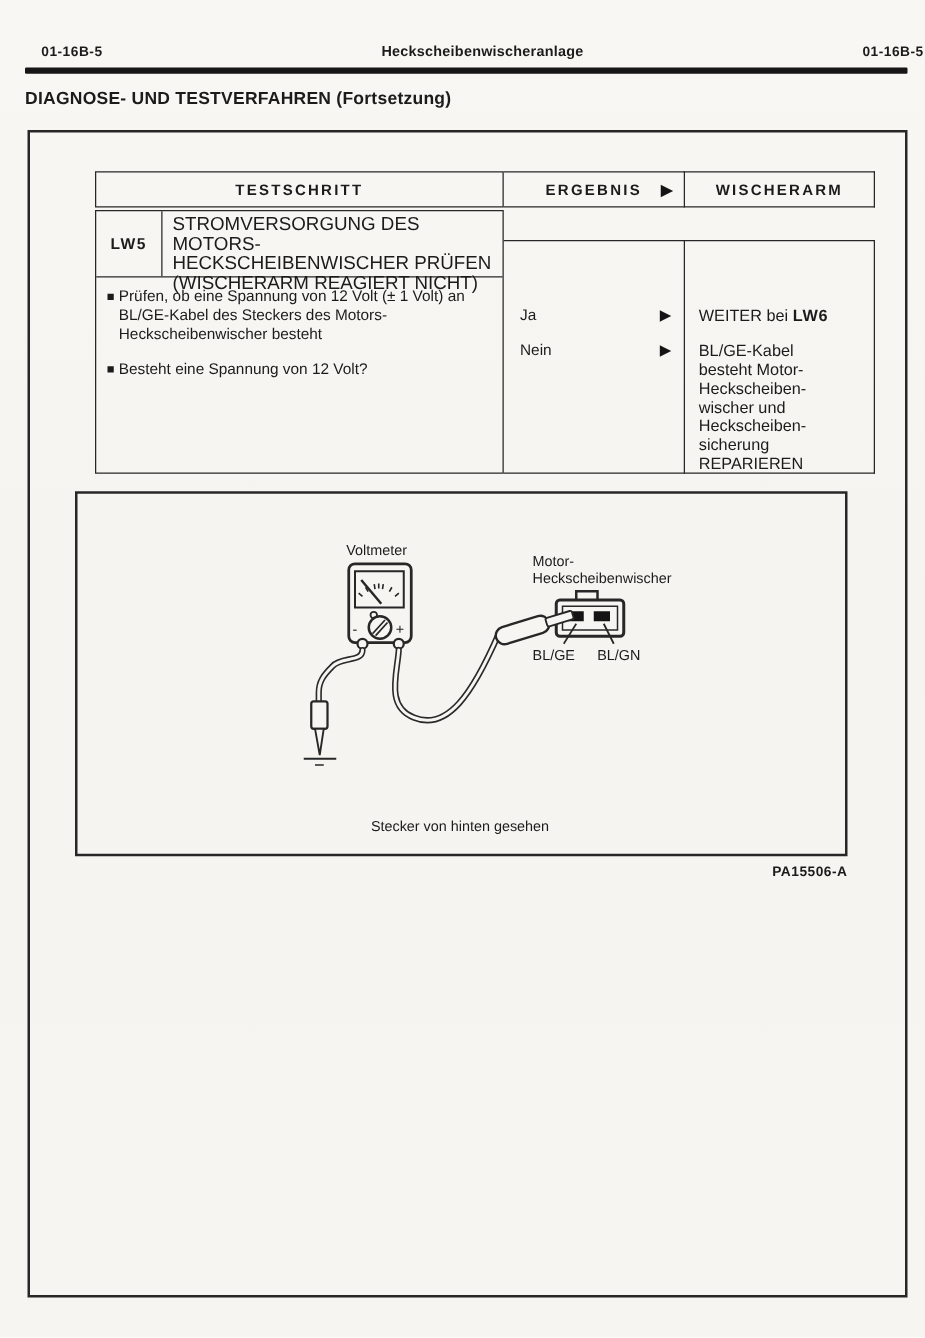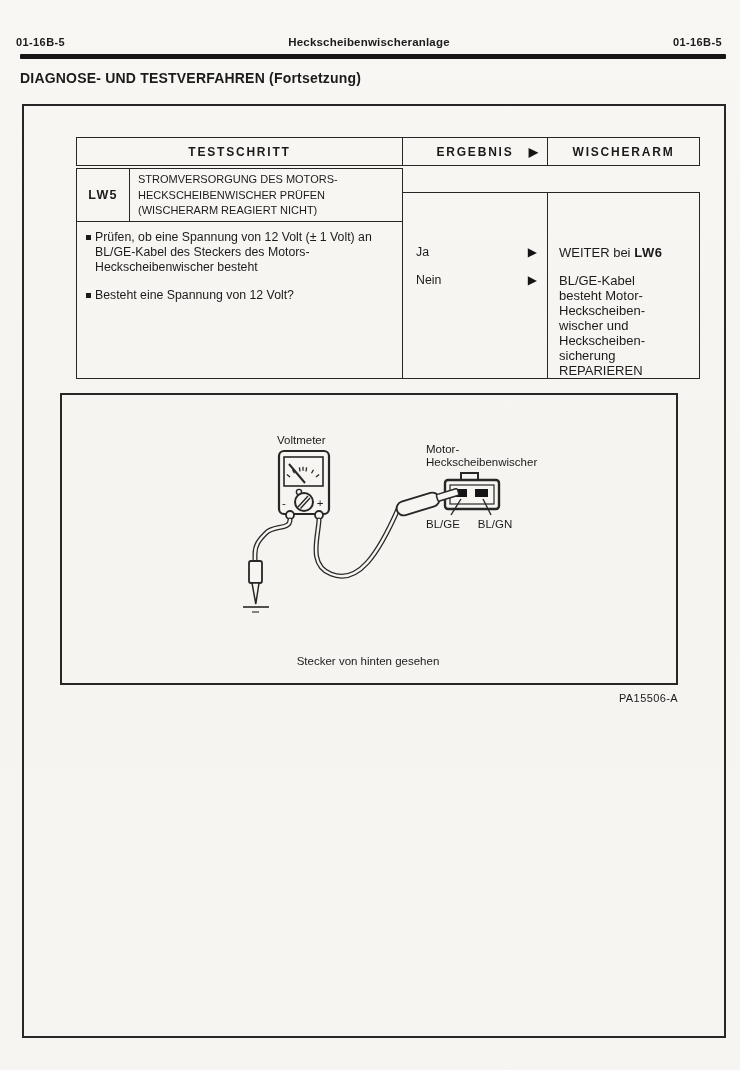--- a/index.html
+++ b/index.html
@@ -2,56 +2,56 @@
 <html><head>
 <meta charset="utf-8">
 <style>
   html,body{margin:0;padding:0;}
   .page{
     position:relative;width:740px;height:1070px;overflow:hidden;
     background:linear-gradient(180deg,#f8f7f4 0%,#f5f4f1 45%,#f6f5f1 100%);
     font-family:"Liberation Sans",sans-serif;color:#1b1b1b;
   }
   
-  .hdr-row{position:absolute;left:16px;top:36px;width:706px;display:flex;justify-content:space-between;align-items:flex-end;}
+  .hdr-row{position:absolute;left:33px;top:36px;width:706px;display:flex;justify-content:space-between;align-items:flex-end;}
   .hdr-code{font-size:11px;font-weight:bold;letter-spacing:.4px;}
   .hdr-title{font-size:11.5px;font-weight:bold;letter-spacing:.2px;}
   .hdr-rule{position:absolute;left:20px;top:54px;width:706px;height:5px;background:#161616;border-radius:1px;}
   .section-title{position:absolute;left:20px;top:70px;font-size:14px;font-weight:bold;letter-spacing:.2px;}
   
   .outer-box{position:absolute;left:22px;top:104px;width:700px;height:930px;border:2px solid #272727;}
   
   .dtable{position:absolute;left:56px;top:137px;width:624px;padding-left:20px;}
   .thead{display:grid;grid-template-columns:327px 145px 152px;}
   .th{border:1.8px solid #272727;height:27px;display:flex;align-items:center;justify-content:center;
       font-weight:bold;font-size:12px;letter-spacing:1.8px;position:relative;}
   .th.mid,.th.right{border-left:none;}
   .th .arrow{position:absolute;right:9px;top:50%;transform:translateY(-52%);letter-spacing:0;}
   .arrow{font-size:12px;line-height:1;color:#141414;}
   .tbody{display:grid;grid-template-columns:327px 145px 152px;margin-top:2px;height:192px;}
   .tcell{border:1.8px solid #272727;}
   .tcell.mid,.tcell.right{border-left:none;margin-top:24px;}
   .lw-head{display:flex;border-bottom:1.8px solid #272727;height:52px;}
   .lw-code{width:52px;border-right:1.8px solid #272727;display:flex;align-items:center;justify-content:center;
            font-weight:bold;font-size:12.5px;letter-spacing:1.2px;}
-  .lw-title{flex:1;padding:3px 4px 0 8px;font-size:11px;line-height:15.5px;}
+  .lw-title{flex:1;padding:3px 4px 0 8px;font-size:15px;line-height:15.5px;}
   .bullets{padding:8px 10px 0 9px;}
   .bullet{display:flex;gap:4px;margin-bottom:13px;font-size:12.3px;line-height:15px;}
   .sq{flex:0 0 auto;width:5px;height:5px;background:#1b1b1b;margin-top:5px;}
   .res-cell{padding:0 10px 0 13px;font-size:12.3px;}
   .res-row{display:flex;justify-content:space-between;align-items:center;}
   .res-row.ja{margin-top:52px;}
   .res-row.nein{margin-top:14px;}
   .mass-cell{padding:0 4px 0 11px;font-size:13px;line-height:15px;}
   .act-ja{margin-top:52px;white-space:nowrap;}
   .act-code{font-weight:bold;letter-spacing:.6px;}
   .act-nein{margin-top:13px;}
   
   .figure-box{position:absolute;left:60px;top:393px;width:614px;height:288px;border:2px solid #272727;}
-  .figure-id{position:absolute;right:62px;top:692px;font-size:11px;font-weight:normal;letter-spacing:.4px;}
+  .figure-id{position:absolute;right:62px;top:692px;font-size:11px;font-weight:bold;letter-spacing:.4px;}
   svg text{fill:#1b1b1b;font-size:11.5px;font-family:"Liberation Sans",sans-serif;}
   .ln{stroke:#272727;fill:none;}
   .paperfill{fill:#f6f5f1;}
   .tube-out{stroke:#2a2a2a;stroke-width:5;fill:none;stroke-linecap:round;}
   .tube-in{stroke:#f6f5f1;stroke-width:2.4;fill:none;stroke-linecap:round;}
 </style>
 </head>
 <body>
 
 <div class="page">

